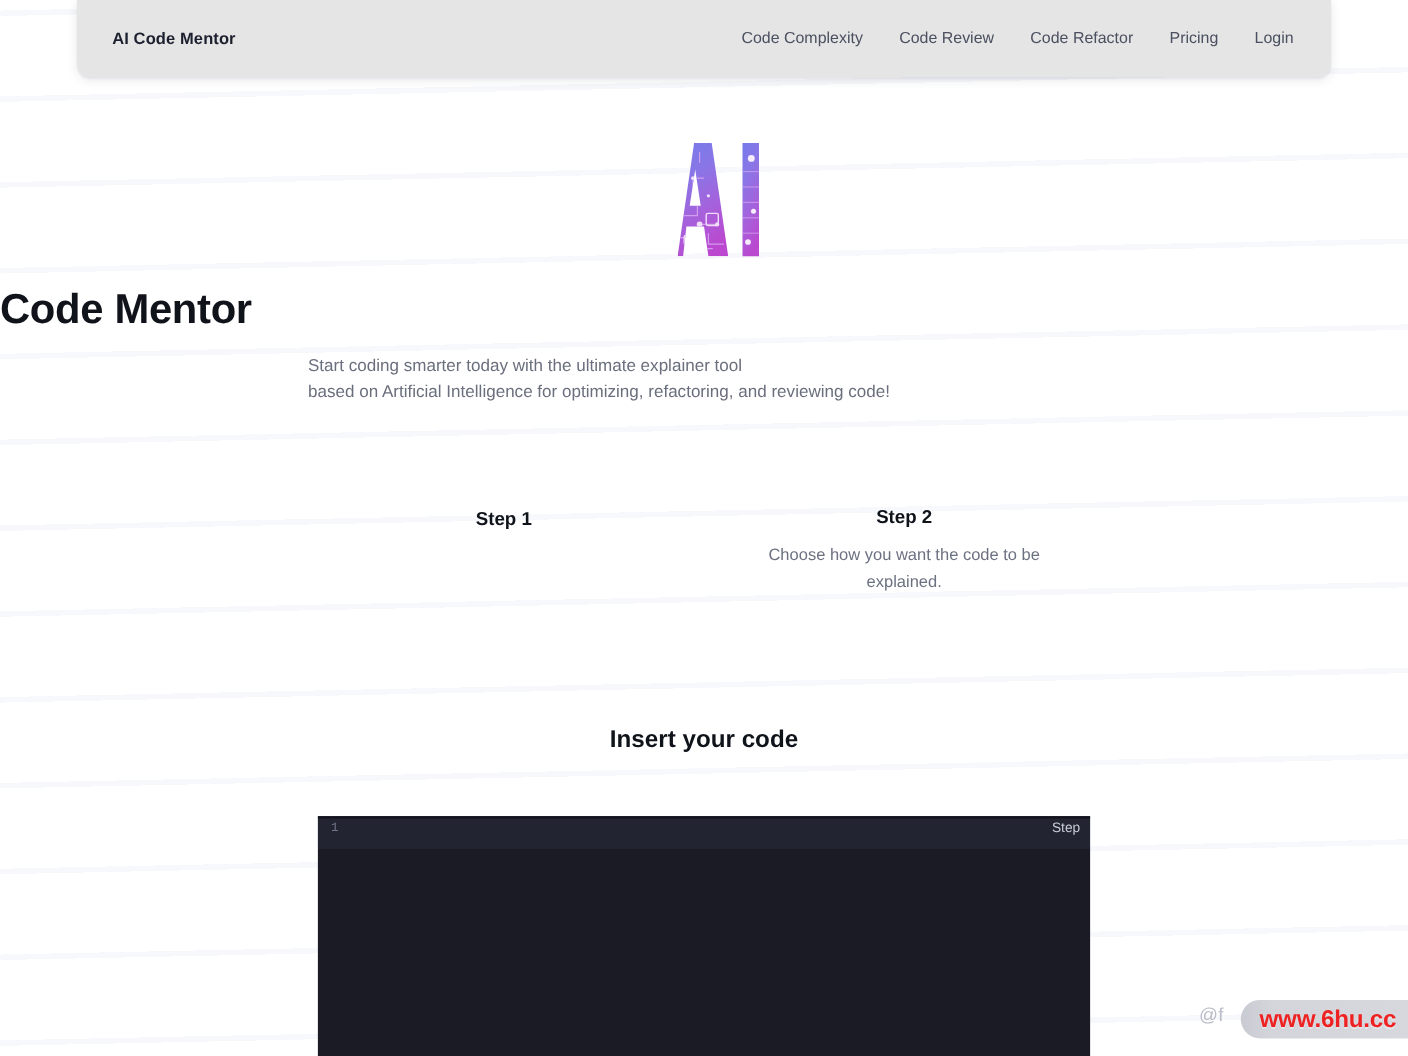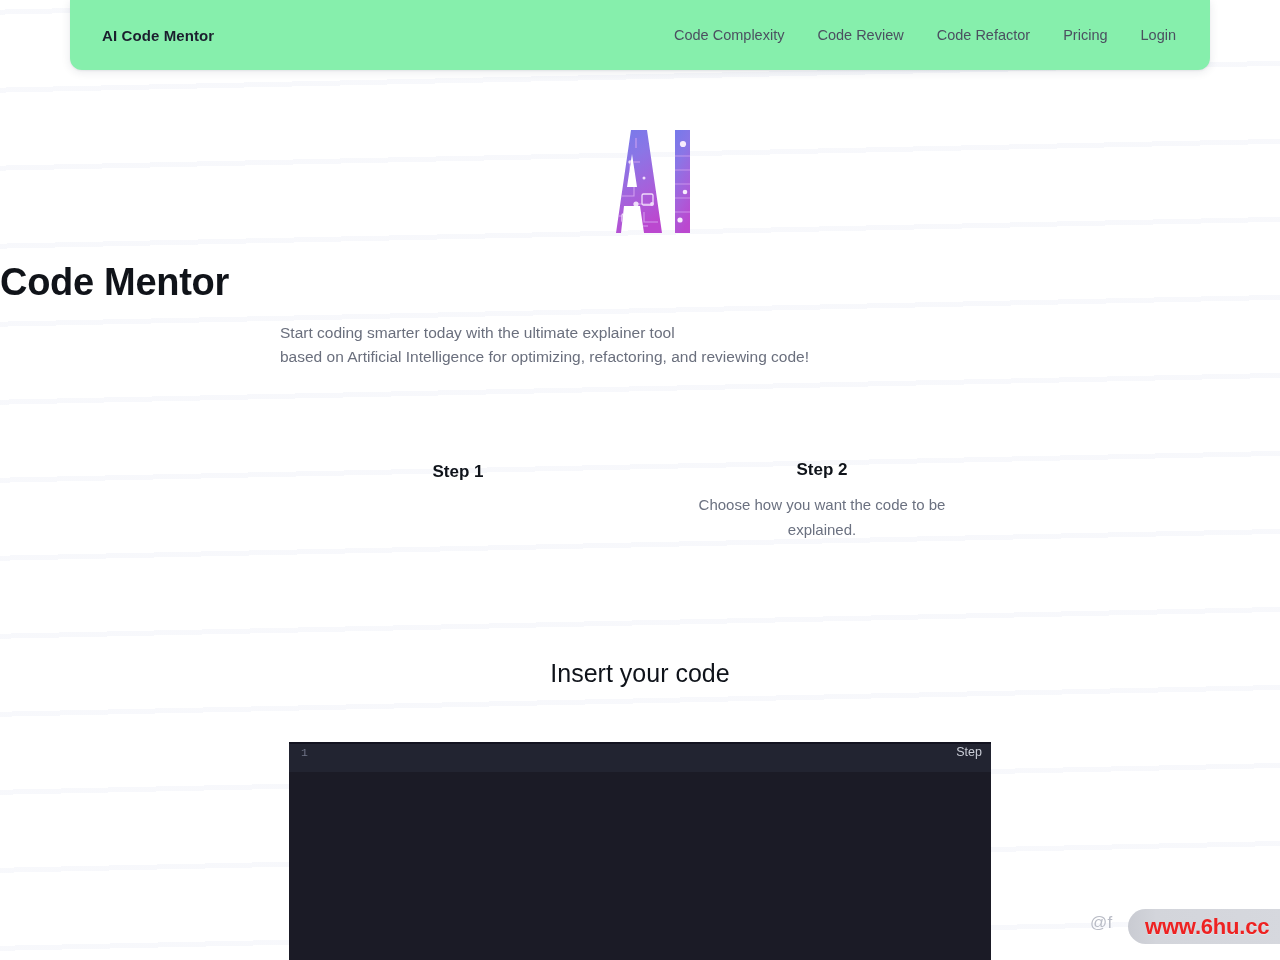--- a/index.html
+++ b/index.html
@@ -33,21 +33,21 @@
     z-index: 0;
   }
 
   
   .navbar {
     position: absolute;
     top: 0;
     left: 70px;
     width: 1140px;
     height: 70px;
-    background: #86efac;
+    background: #e5e5e5;
     border-radius: 0 0 12px 12px;
     box-shadow: 0 2px 10px rgba(30, 35, 60, 0.10),
                 0 1px 2px rgba(30, 35, 60, 0.06);
     display: flex;
     align-items: center;
     justify-content: space-between;
     padding: 0 34px 0 32px;
     z-index: 5;
   }
   .brand {
@@ -144,22 +144,22 @@
     width: 100%;
     text-align: center;
   }
   .step-counter {
     margin: 0;
     font-size: 15.5px;
     color: #6b7180;
   }
   .section-title {
     margin: 11px 0 12px;
-    font-size: 25px;
-    font-weight: normal;
+    font-size: 22px;
+    font-weight: bold;
     color: #0f131a;
   }
 
   
   .code-editor {
     position: absolute;
     top: 742px;
     left: 289px;
     width: 702px;
     height: 218px;

